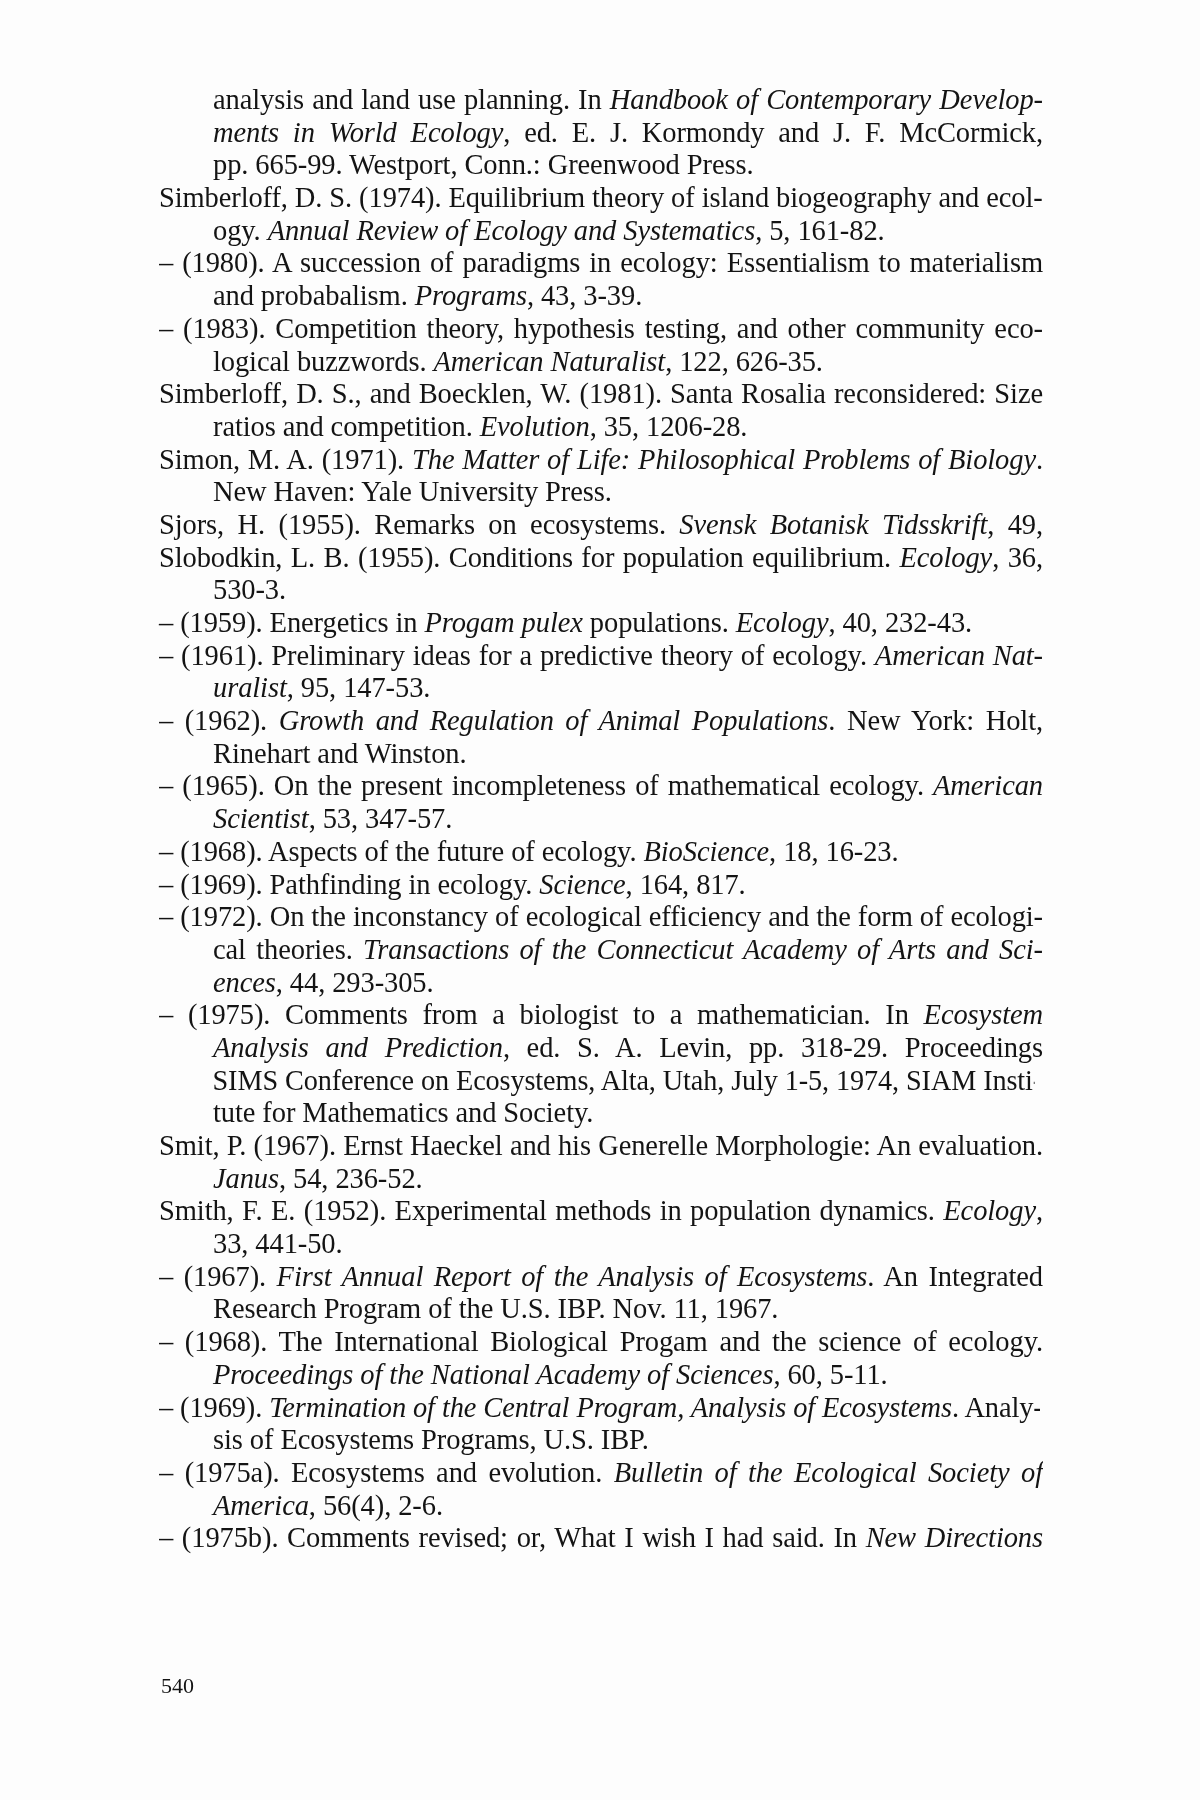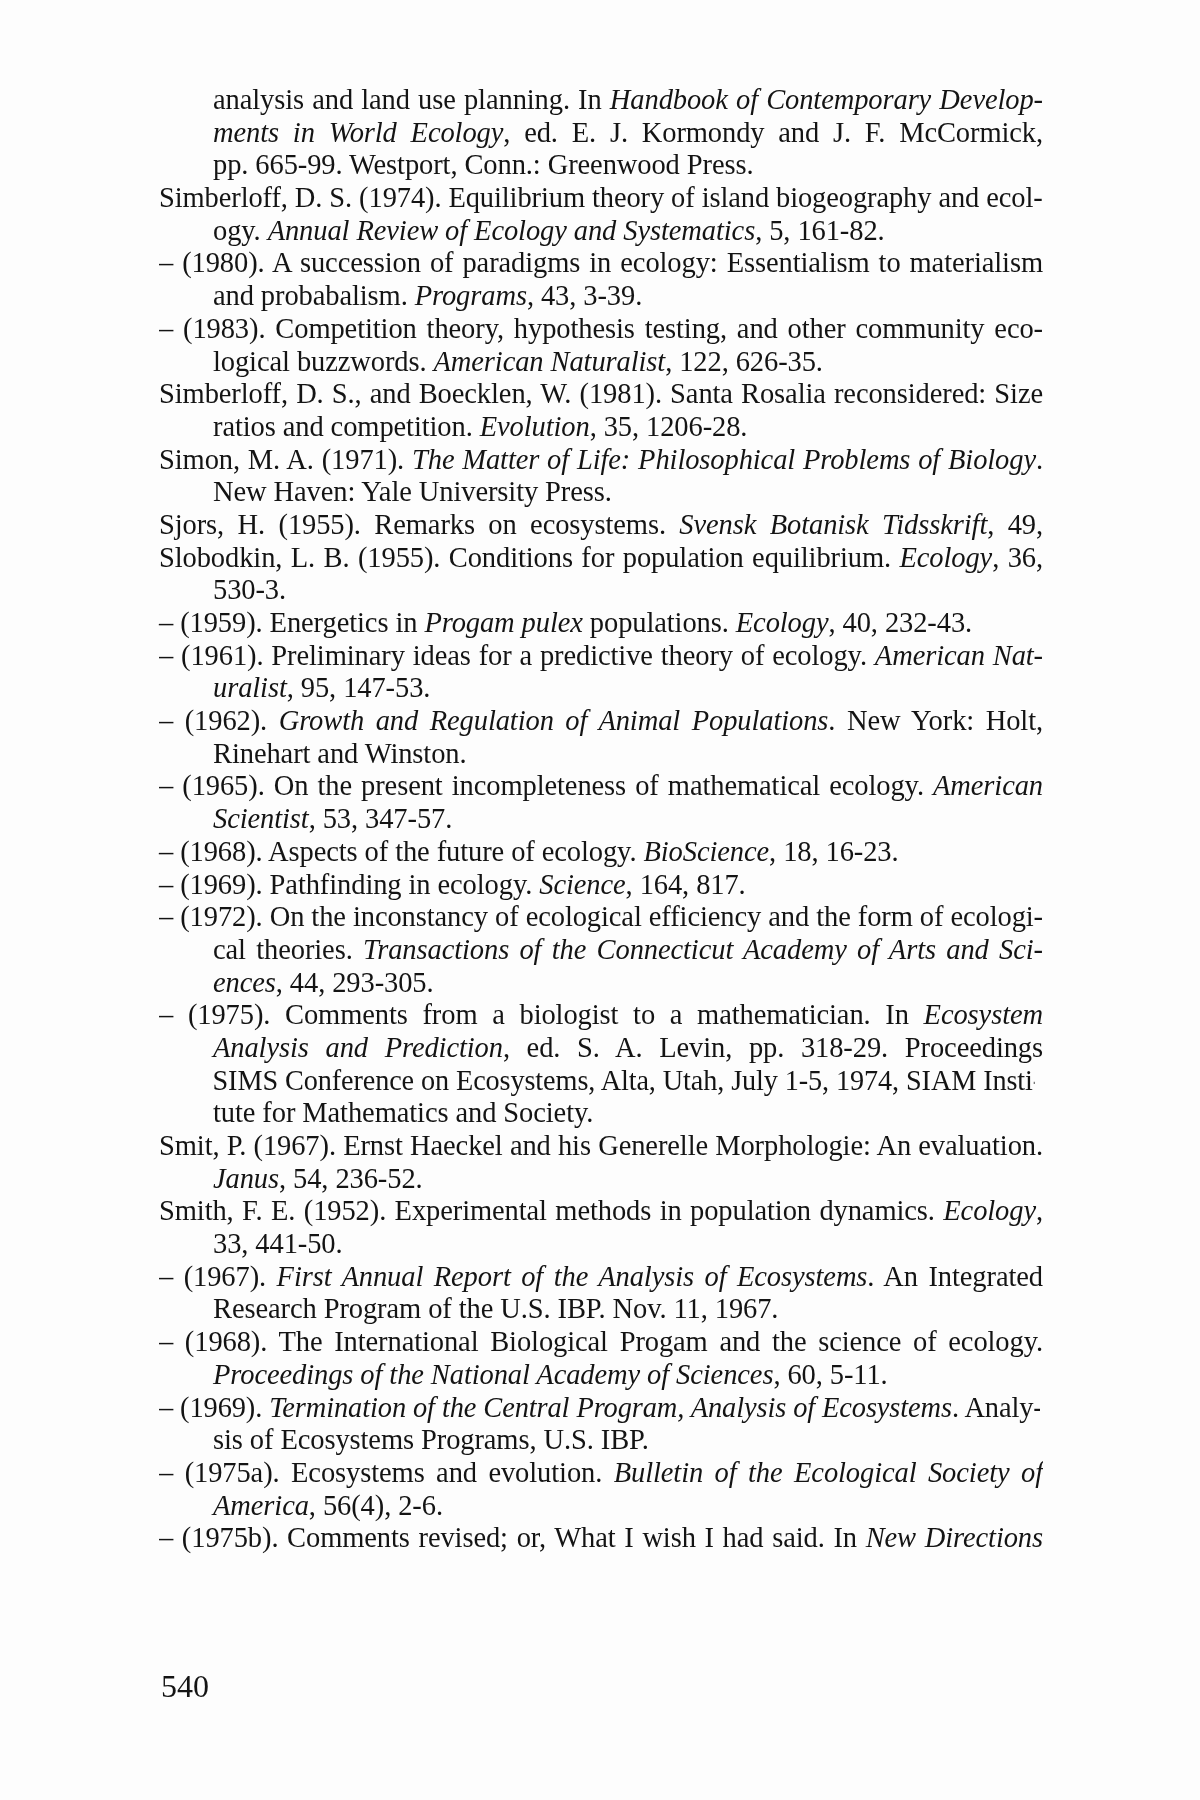--- a/index.html
+++ b/index.html
@@ -11,21 +11,21 @@
   .refs { position: absolute; left: 143px; top: 84px; width: 884px; }
   .entry { margin: 0; }
   .line {
     font-size: 28.5px; line-height: 32.7px; height: 32.7px; white-space: nowrap;
     transform-origin: left center; letter-spacing: -0.1px;
   }
   .line.cont { padding-left: 54px; }
   .line.just { text-align: justify; text-align-last: justify; white-space: normal; overflow: hidden; }
   .it { font-style: italic; }
   .pagenum {
-    position: absolute; left: 145px; top: 1670px; font-size: 32px; line-height: 32px;
+    position: absolute; left: 145px; top: 1670px; font-size: 22px; line-height: 32px;
   }
 </style>
 </head>
 <body>
 
 <div id="page">
   <div class="refs" id="refs">
       <div class="entry">
         <div class="line cont just"><span>analysis and land use planning. In </span><span class="it">Handbook of Contemporary Develop-</span></div>
         <div class="line cont just"><span class="it">ments in World Ecology</span><span>, ed. E. J. Kormondy and J. F. McCormick,</span></div>

